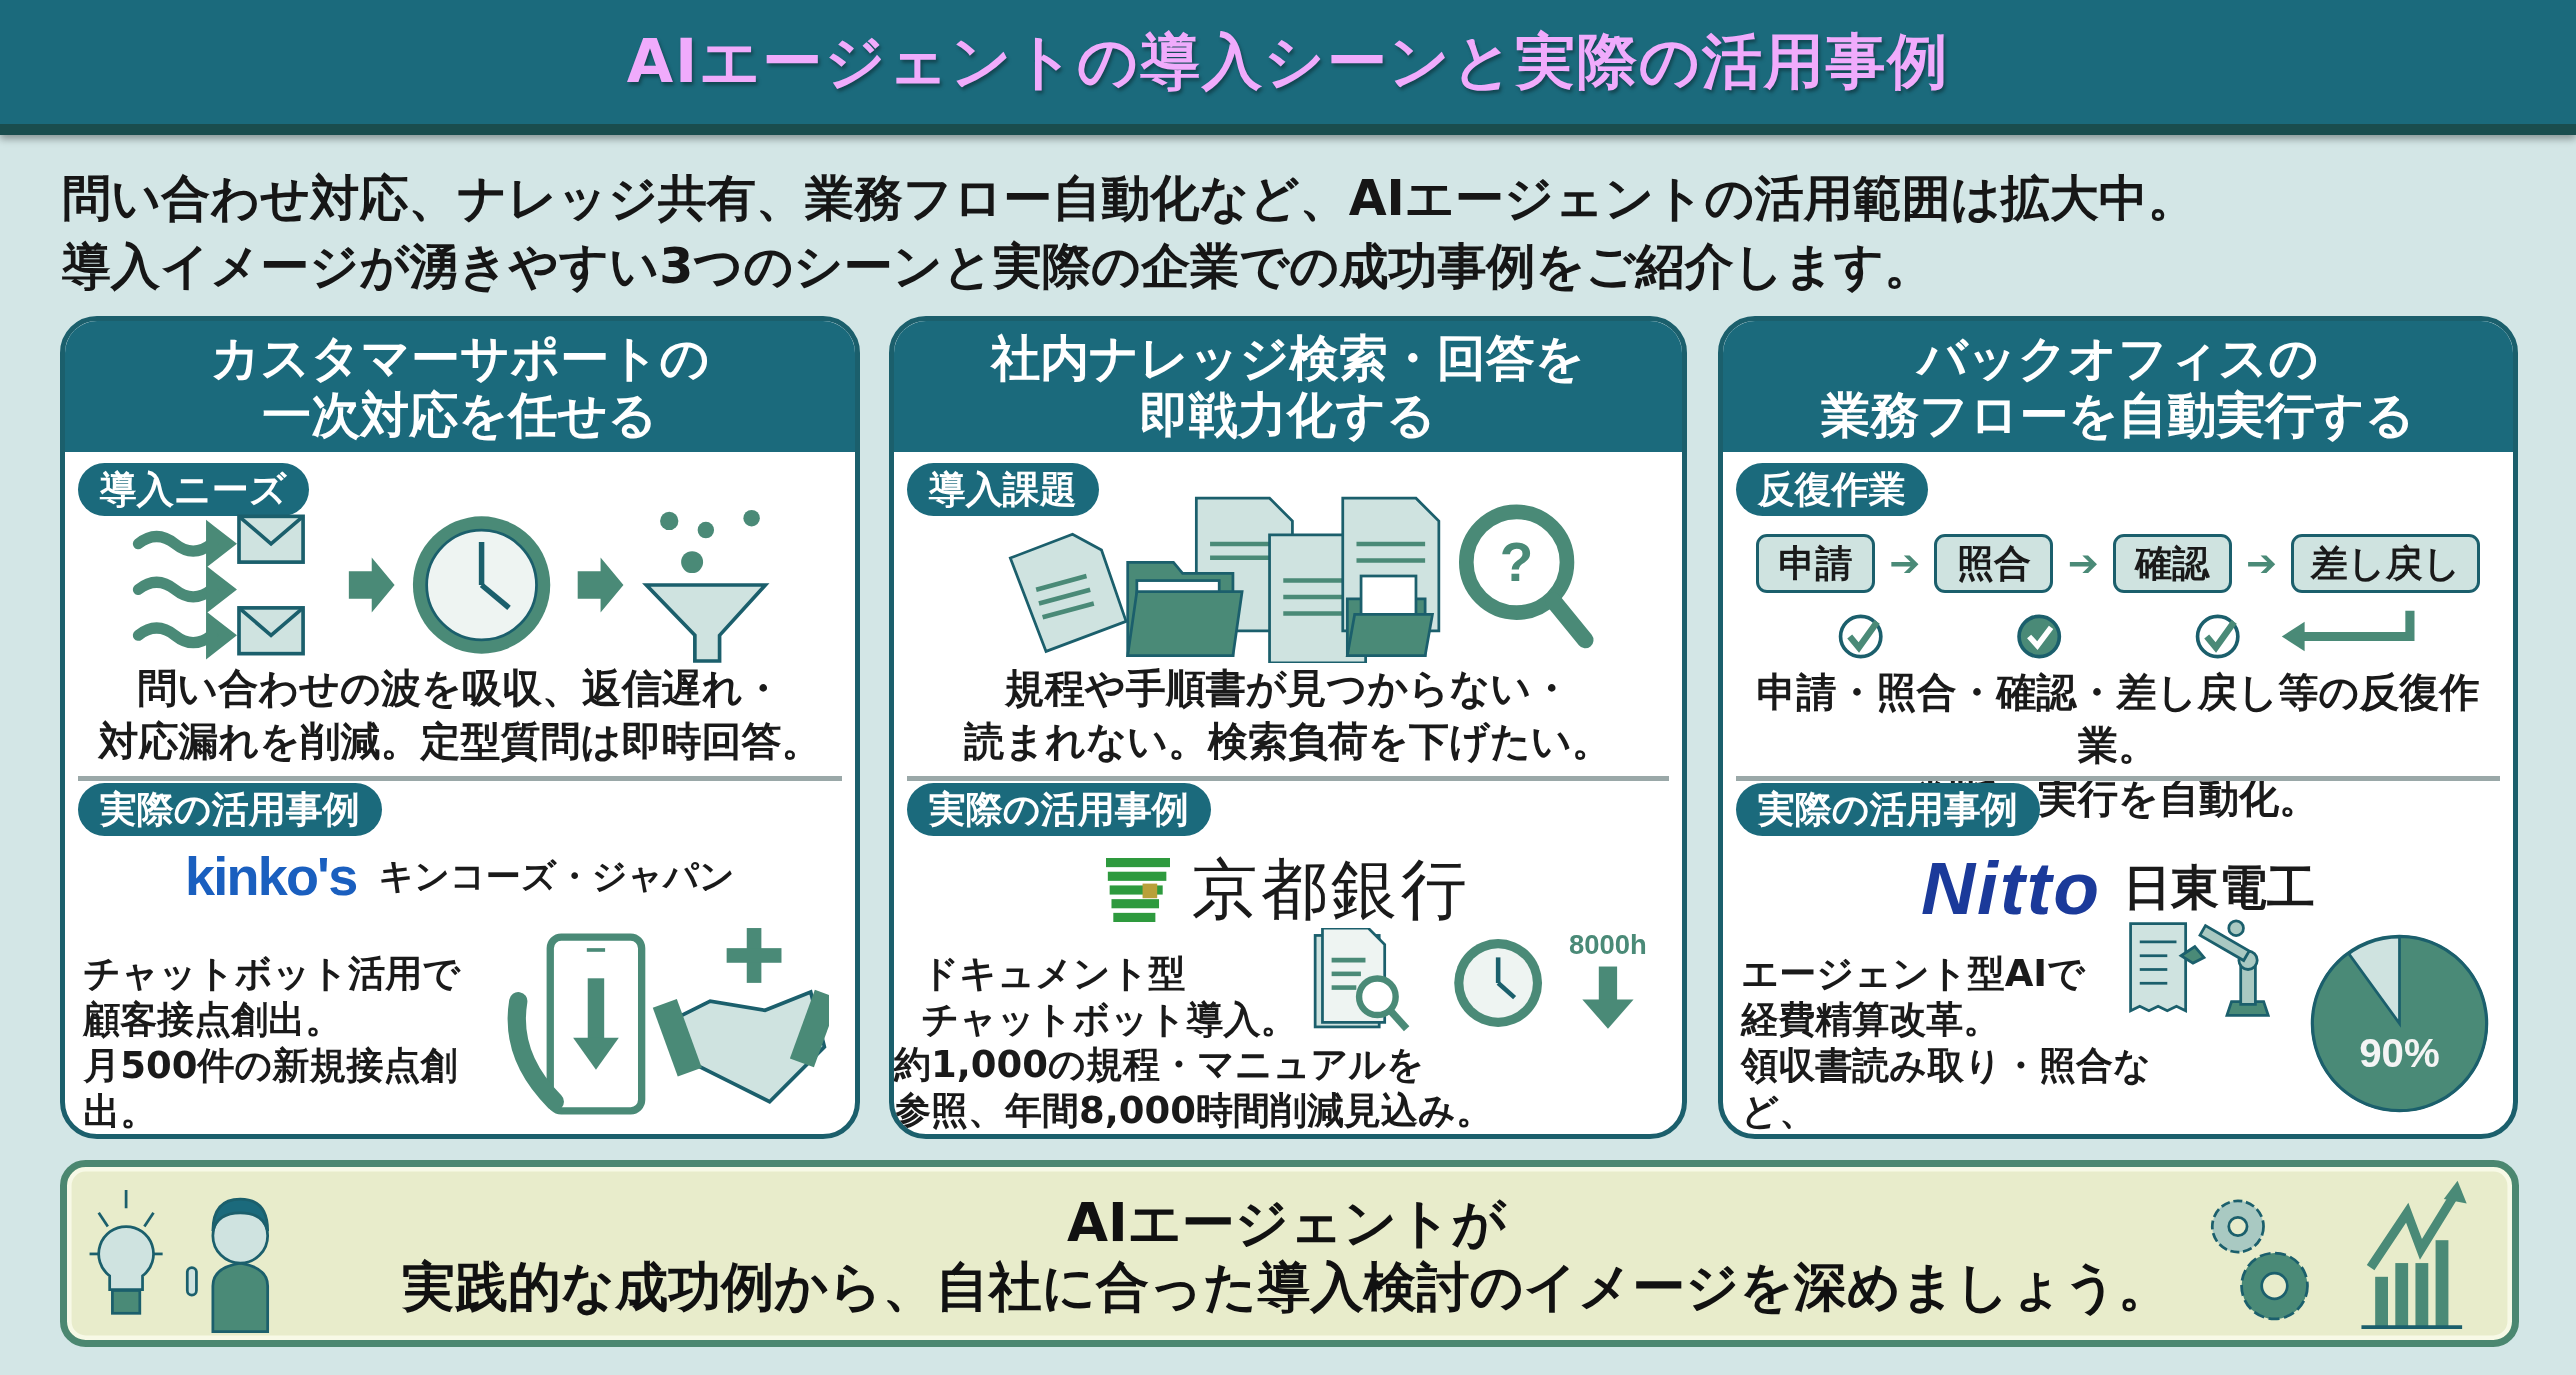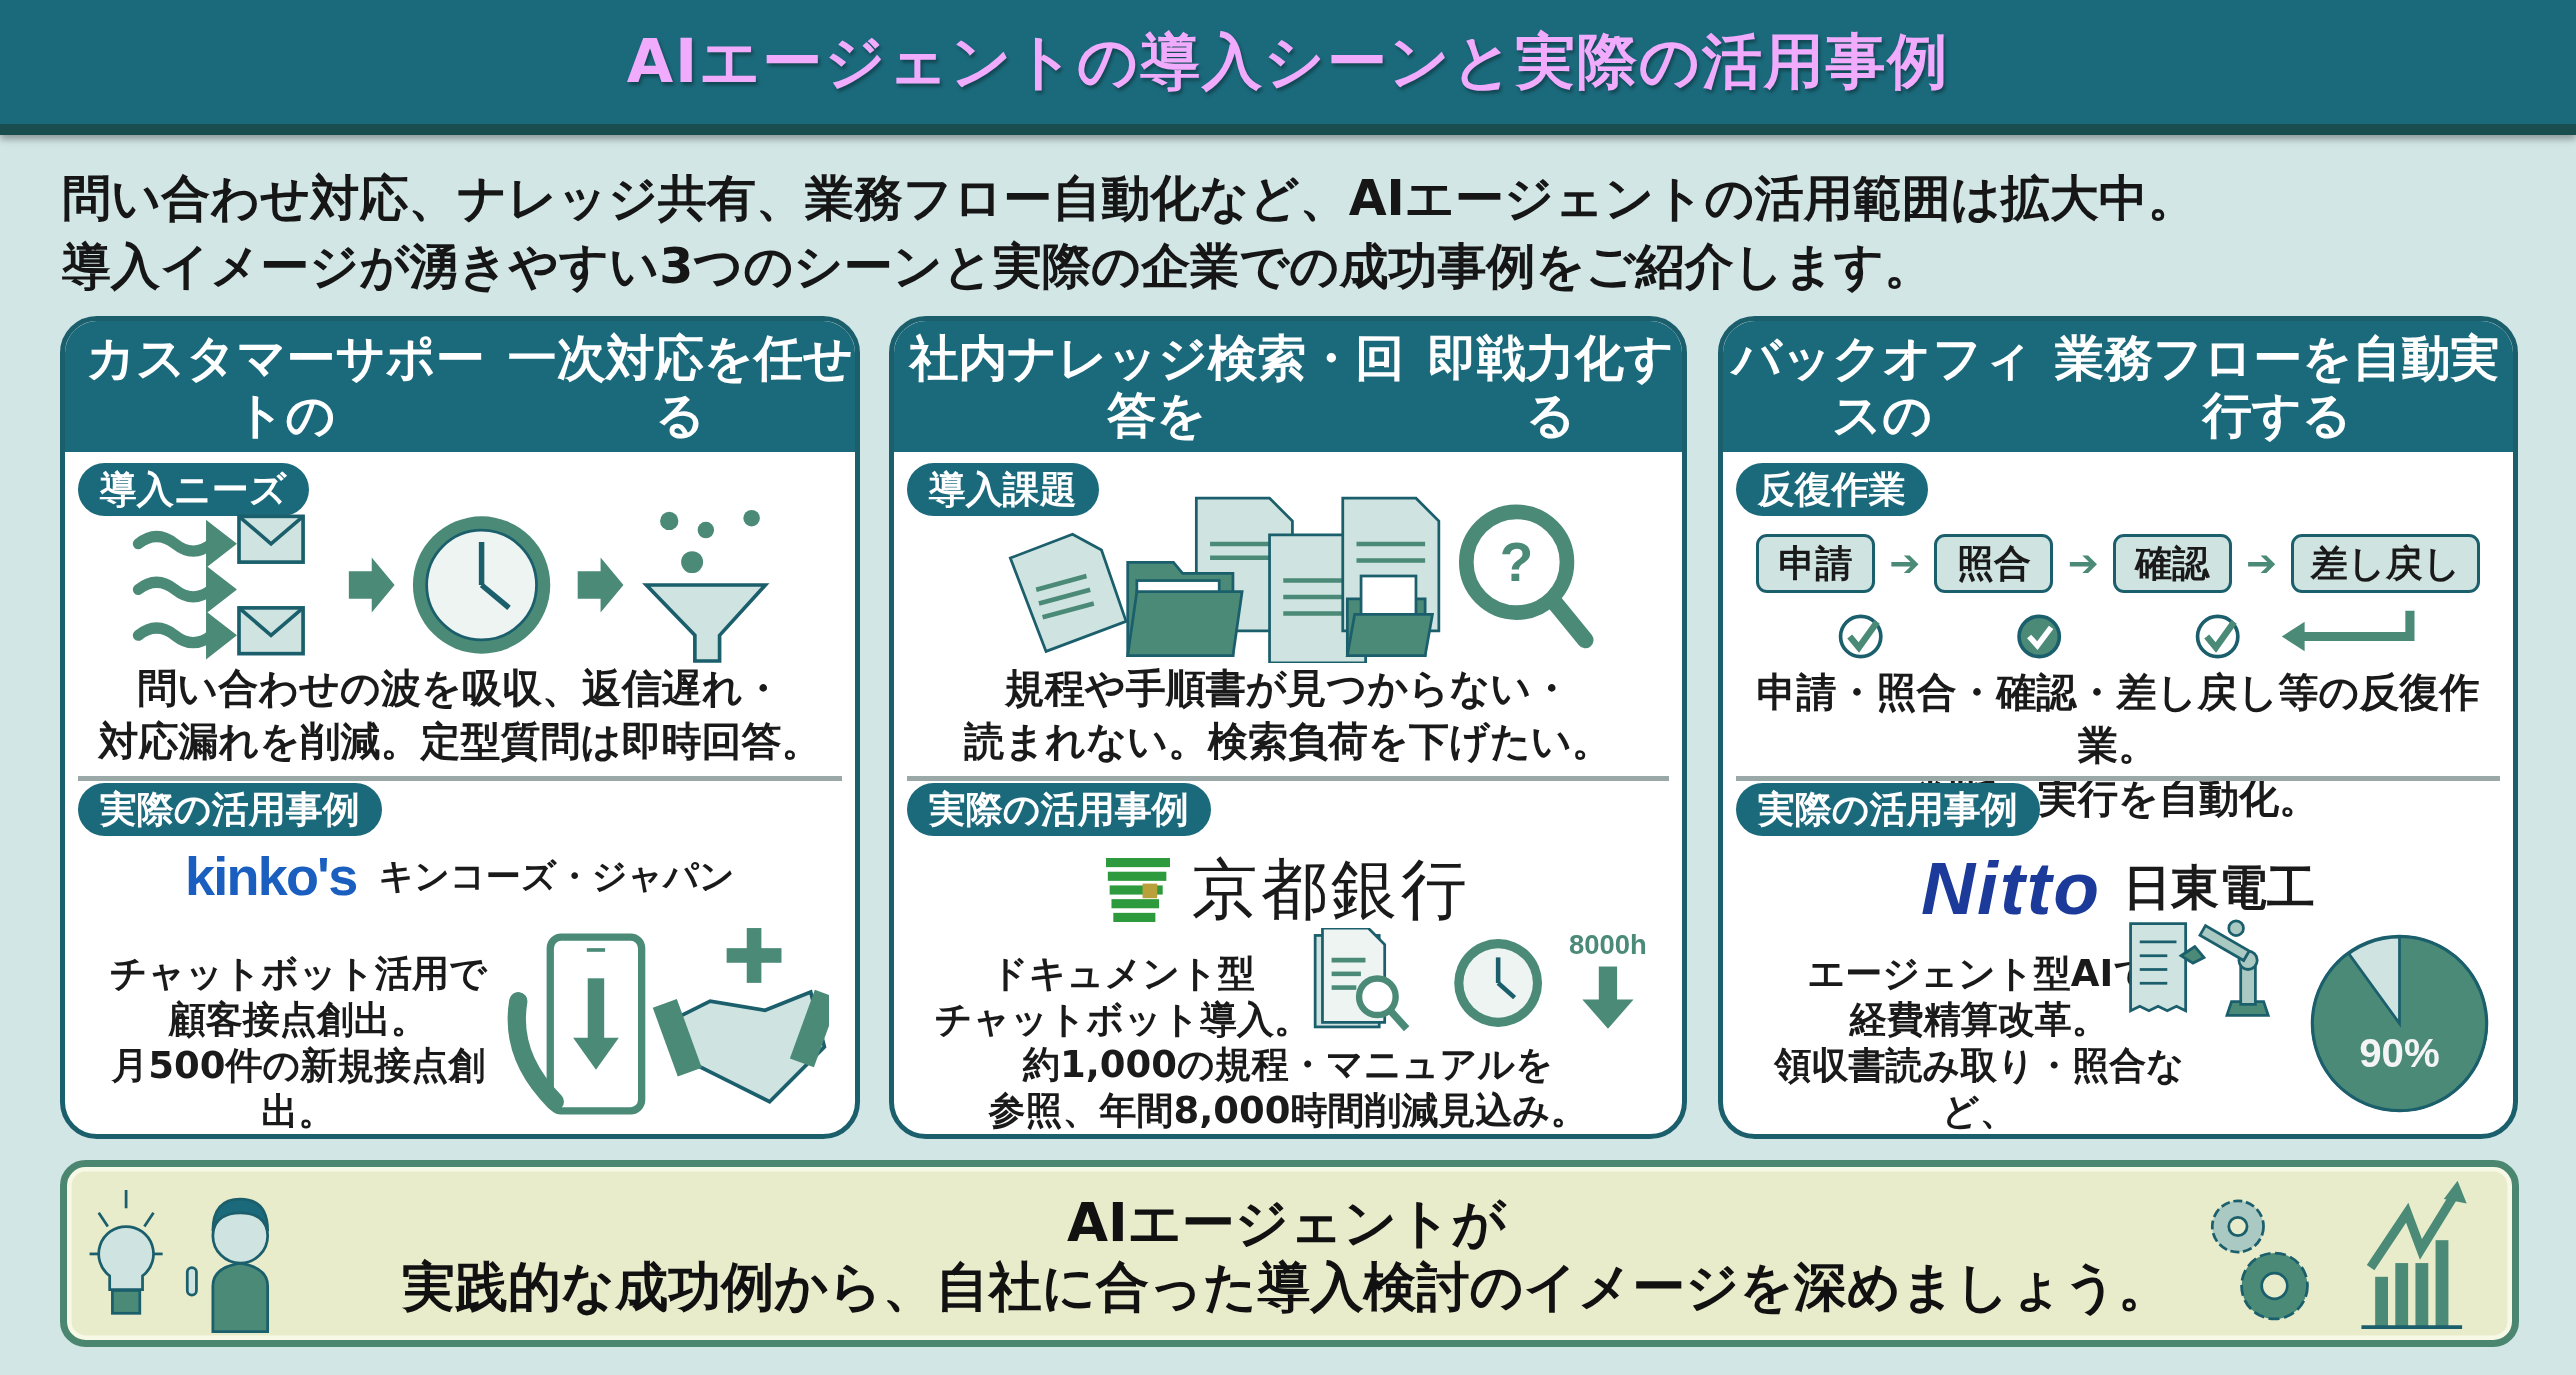--- a/index.html
+++ b/index.html
@@ -30,21 +30,21 @@
     background: #ffffff;
     border: 5.5px solid #1b5f6c;
     border-radius: 37px;
     overflow: hidden;
   }
   .card-1 { left: 60px; width: 800px; }
   .card-2 { left: 889px; width: 798px; }
   .card-3 { left: 1718px; width: 800px; }
   .card-head {
     height: 131px; background: #1b6a7c;
-    display: flex; flex-direction: row; align-items: center; justify-content: center;
+    display: flex; flex-direction: column; align-items: center; justify-content: center;
     color: #fff; font-size: 49px; font-weight: bold; line-height: 57px; text-align: center;
   }
   .card-body { position: relative; height: 687px; padding-left: 8px; }
   .pill {
     position: absolute; left: 12.8px;
     background: #1b6a7c; color: #fff;
     font-size: 37px; font-weight: bold;
     padding: 3.7px 22px; border-radius: 31px; line-height: 46px;
   }
   .pill-need { top: 11px; }
@@ -61,21 +61,21 @@
     position: absolute; top: 393px; left: 0; right: 0;
     display: flex; align-items: center; justify-content: center; gap: 22px;
   }
   .kinkos-logo { font-size: 54px; font-weight: bold; color: #1a5fbf; letter-spacing: -1.8px; font-family: "Liberation Sans", sans-serif; }
   .kinkos-jp { font-size: 35px; font-weight: bold; color: #1a1a1a; }
   .kyoto-jp { font-size: 66px; font-weight: normal; color: #1a1a1a; letter-spacing: 3.7px; }
   .nitto-logo { font-size: 75px; font-weight: bold; font-style: italic; color: #1b3a9a; font-family: "Liberation Sans", sans-serif; letter-spacing: 1.8px; }
   .nitto-jp { font-size: 48px; font-weight: bold; color: #1a1a1a; }
   .case-text {
     position: absolute; top: 499px;
-    font-size: 37px; font-weight: bold; line-height: 46px; text-align: center; color: #1a1a1a;
+    font-size: 37px; font-weight: bold; line-height: 46px; color: #1a1a1a;
   }
   .flow {
     position: absolute; top: 82px; left: 33px; right: 33px;
     display: flex; align-items: center; justify-content: space-between;
   }
   .flow-step {
     background: #cfe3e0; border: 3.7px solid #1b5f6c; border-radius: 11px;
     font-size: 37px; font-weight: bold; color: #1a1a1a;
     height: 59px; display: flex; align-items: center; justify-content: center;
     padding: 0 16.5px; min-width: 119px;

